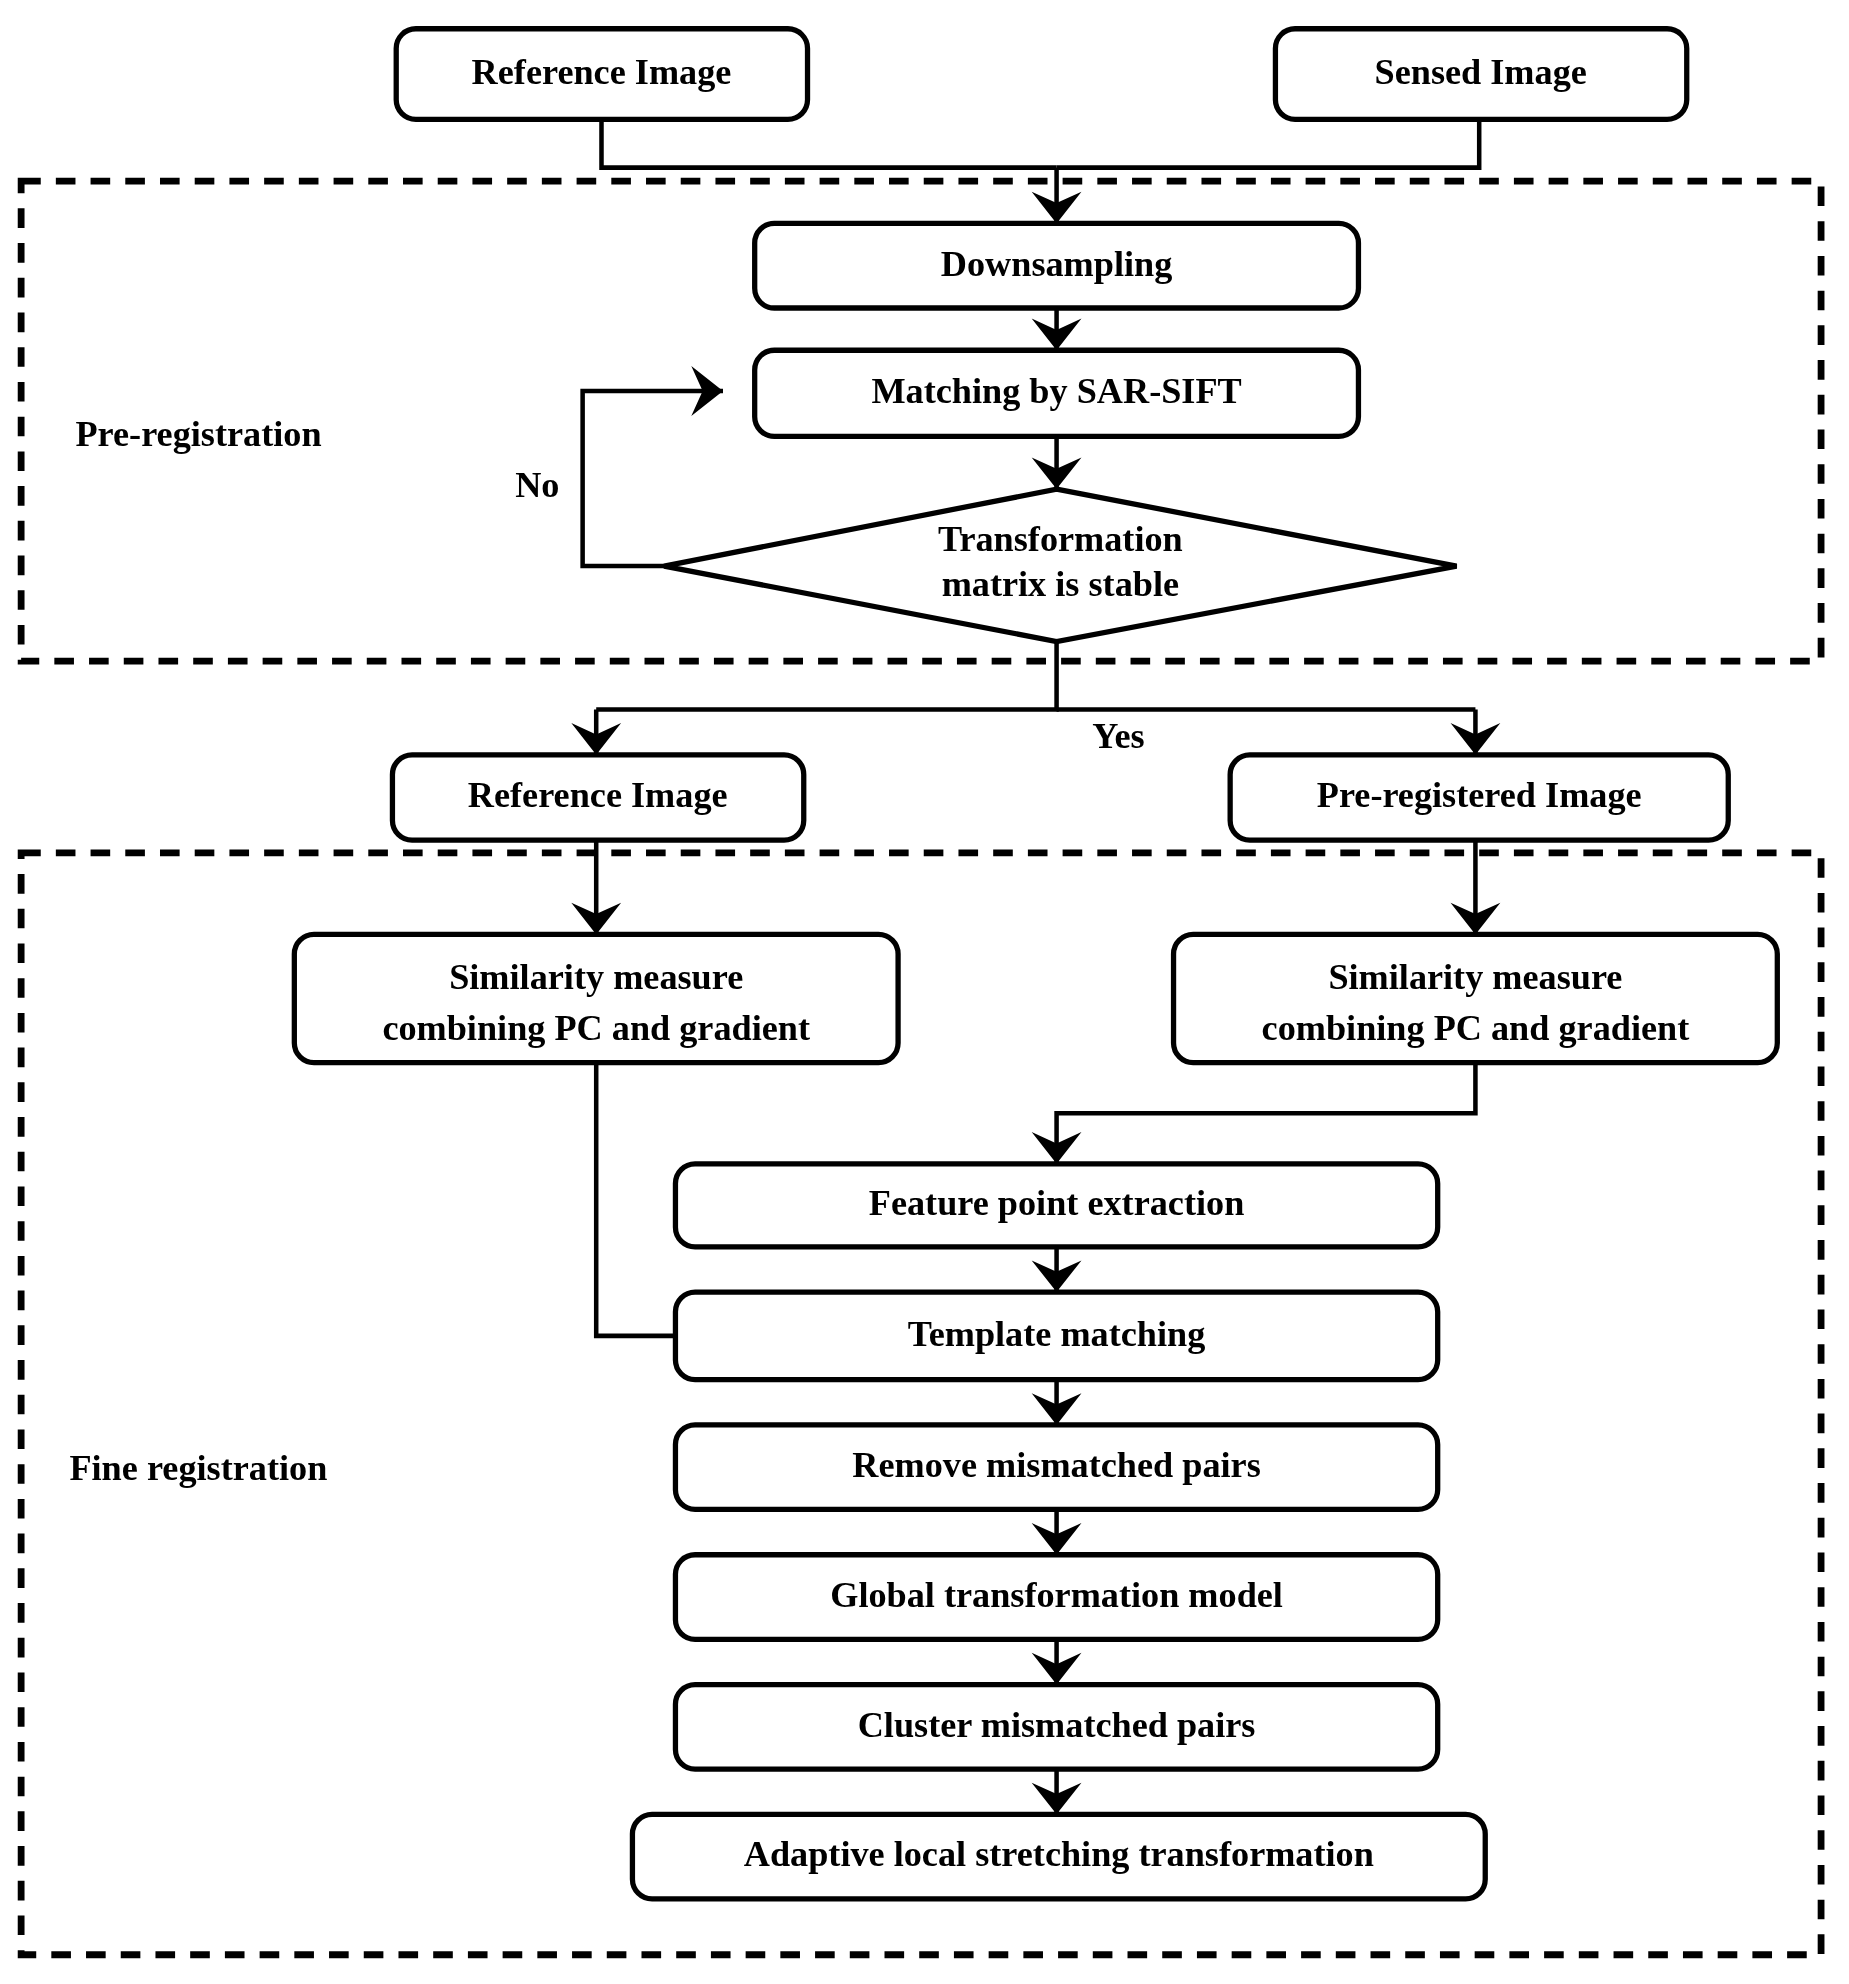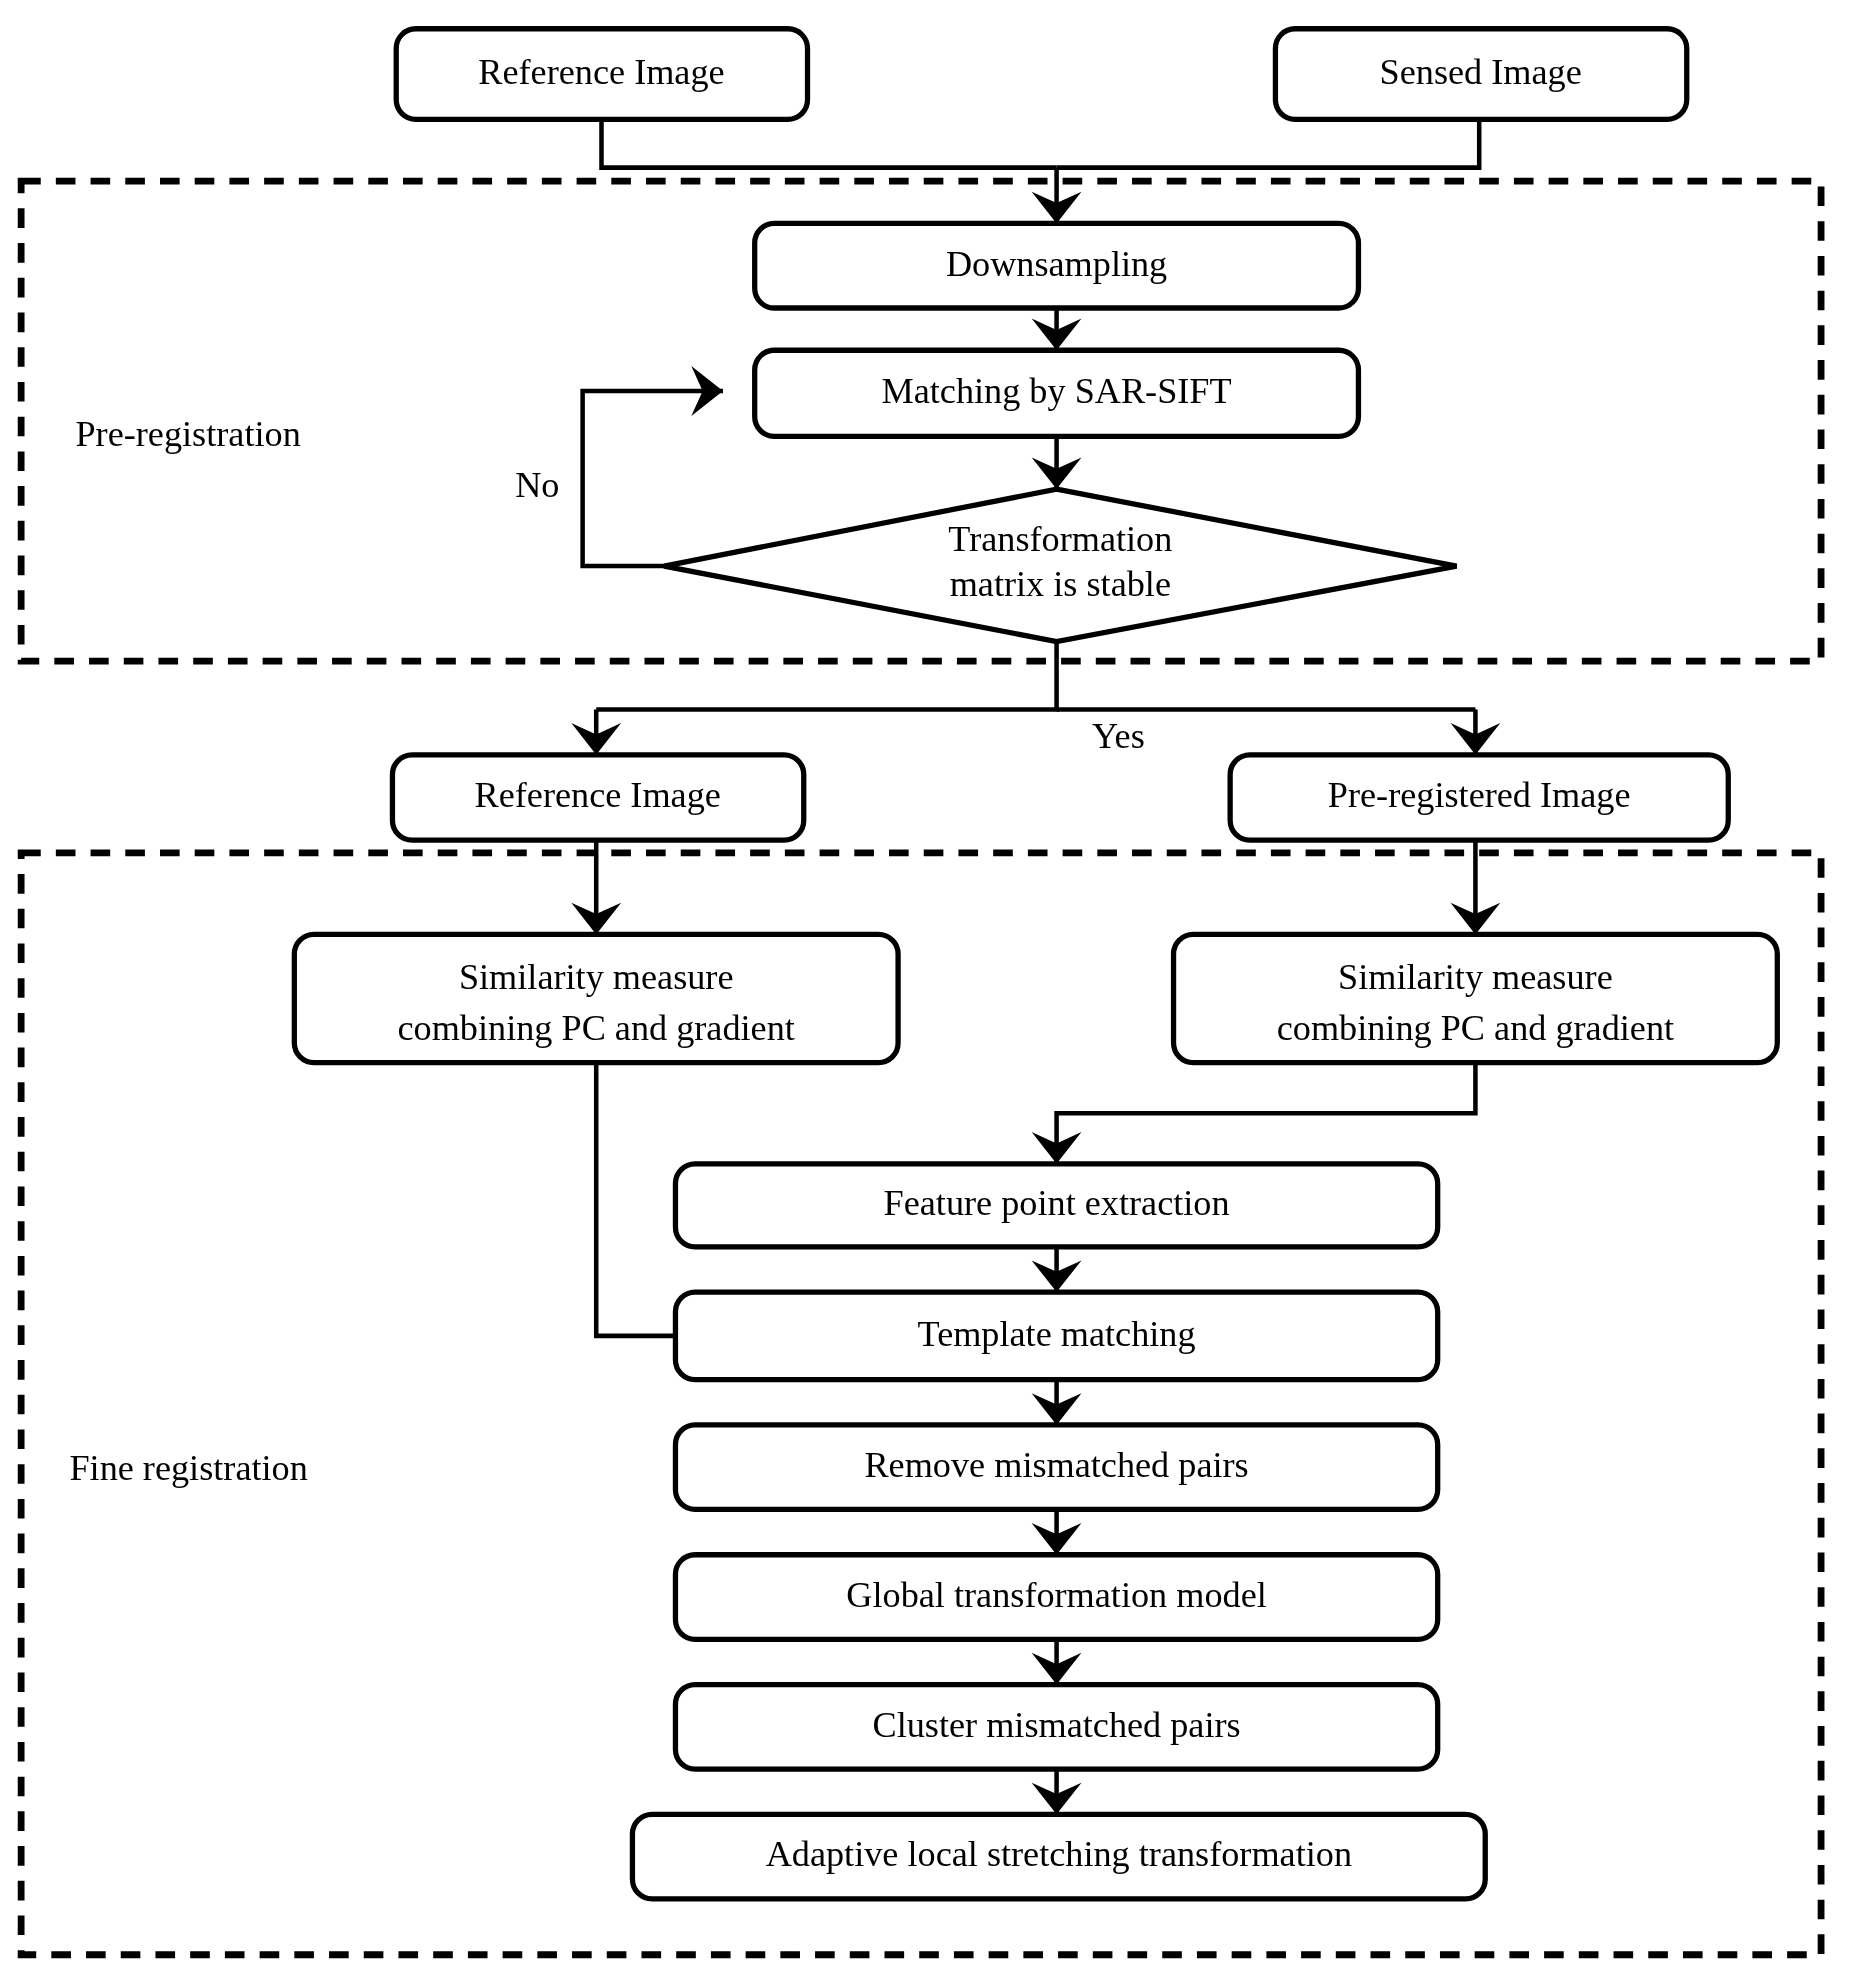--- a/index.html
+++ b/index.html
@@ -1,18 +1,18 @@
 <!DOCTYPE html>
 <html style="font-size:12px"><head>
 <meta charset="utf-8">
 <style>
   html,body{margin:0;padding:0;background:#ffffff;}
   body{width:1849px;height:1985px;overflow:hidden;
        font-family:"Liberation Serif","DejaVu Serif",serif;}
-  #stage{position:relative;width:1694px;height:1985px;background:#fff;}
+  #stage{position:relative;width:1694px;height:1985px;background:#fff;font-weight:bold;}
   svg{position:absolute;top:0;left:0;width:1849px;height:1985px;display:block;}
   .nodetext{font-family:"Liberation Serif","DejaVu Serif",serif;
             font-size:48px;fill:#000;text-anchor:middle;dominant-baseline:middle;}
   .nodetext2{font-family:"Liberation Serif","DejaVu Serif",serif;
             font-size:48px;fill:#000;text-anchor:middle;}
   .sectionlabel{font-family:"Liberation Serif","DejaVu Serif",serif;
             font-size:48px;fill:#000;text-anchor:start;dominant-baseline:middle;}
   .edgelabel{font-family:"Liberation Serif","DejaVu Serif",serif;
             font-size:48px;fill:#000;text-anchor:middle;dominant-baseline:middle;}
   .boxshape{fill:#ffffff;stroke:#000000;stroke-width:7;}

